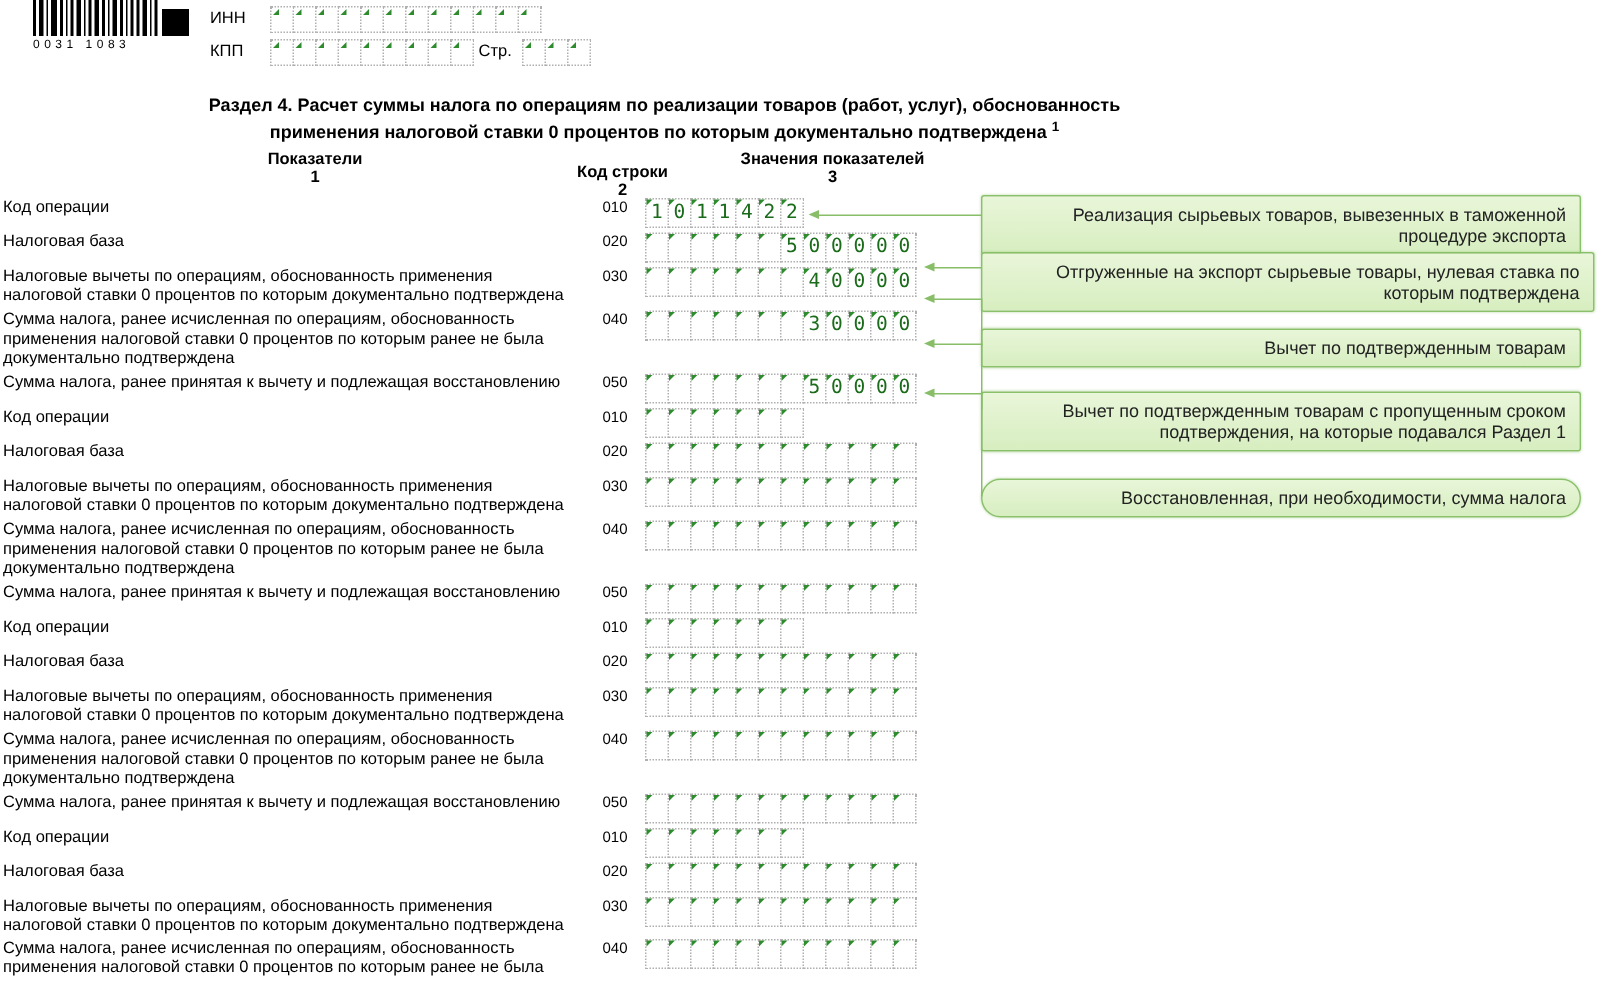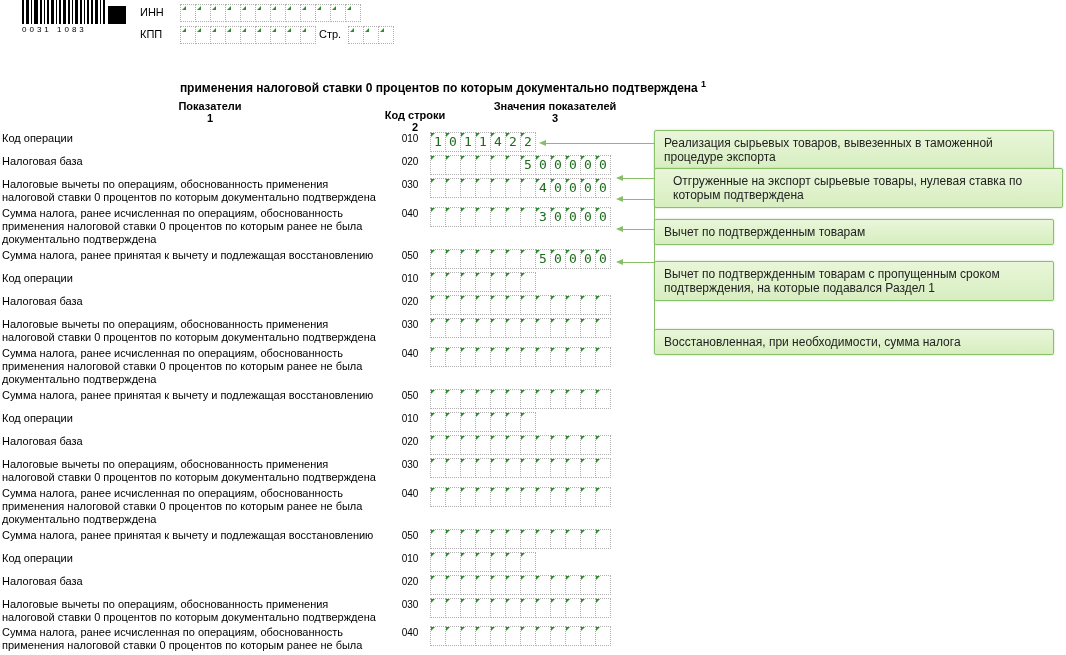--- a/index.html
+++ b/index.html
@@ -28,21 +28,21 @@
   .hdr-val{left:480px;top:100px;width:150px;}
   .rows{position:absolute;left:0;top:132px;width:640px;}
   .row{display:flex;align-items:flex-start;margin-bottom:3px;}
   .row .lbl{width:382px;padding-left:2px;padding-right:6px;font-size:11px;line-height:1.18;}
   .row .code{width:40px;text-align:center;font-size:10px;padding-top:1px;}
   .row .valwrap{position:relative;}
   .digits{display:flex;}
   .dcell{width:14px;height:18px;border:1px dotted #b0b0b0;border-left:none;position:relative;text-align:center;font:13px/18px monospace;color:#1a6b1a;}
   .dcell:first-child{border-left:1px dotted #b0b0b0;}
   .dcell .tk{position:absolute;left:0;top:0;width:0;height:0;border-left:0 solid transparent;border-right:4px solid transparent;border-top:4px solid #2e8b2e;}
-  .annot{position:absolute;left:654px;background:linear-gradient(#e9f6d9,#d7eec0);border:1px solid #8bc06b;border-radius:2px;padding:5px 9px;font-size:12px;text-align:left;color:#222;box-shadow:0 0 2px rgba(140,192,107,.6);width:380px;}
+  .annot{position:absolute;left:654px;background:linear-gradient(#e9f6d9,#d7eec0);border:1px solid #8bc06b;border-radius:2px;padding:5px 9px;font-size:12px;text-align:right;color:#222;box-shadow:0 0 2px rgba(140,192,107,.6);width:380px;}
   .arrow{position:absolute;height:1px;background:#87be67;}
   .arrow::before{content:"";position:absolute;left:-6px;top:-3px;width:0;height:0;border-top:3.5px solid transparent;border-bottom:3.5px solid transparent;border-right:7px solid #87be67;}
 </style>
 </head>
 <body>
 <div class="page">
 
   <div class="barcode">
     <div class="bars">
       <span style="width:2px;height:24px"></span>
@@ -148,21 +148,21 @@
       </div>
       <div class="cell">
         <div class="tick"></div>
       </div>
       <div class="cell">
         <div class="tick"></div>
       </div>
     </div>
 
   <div class="title">
-    <br>
+    <span>Раздел 4. Расчет суммы налога по операциям по реализации товаров (работ, услуг), обоснованность</span><br>
     <span>применения налоговой ставки 0 процентов по которым документально подтверждена </span><sup>1</sup>
   </div>
 
   <div class="hdr hdr-pokaz">
     <span>Показатели</span><br><span>1</span>
   </div>
   <div class="hdr hdr-kod">
     <span>Код строки</span><br><span>2</span>
   </div>
   <div class="hdr hdr-val">
@@ -898,19 +898,19 @@
       <div class="annot" style="top: 168px; padding-left: 18px;">Отгруженные на экспорт сырьевые товары, нулевая ставка по которым подтверждена</div>
       <div class="arrow" style="top: 178px; left: 622px; width: 32px;"></div>
       <div class="annot" style="top: 219px;">Вычет по подтвержденным  товарам</div>
       <div class="arrow" style="top: 199px; left: 622px; width: 32px;"></div>
       <div style="position: absolute; background: rgb(135, 190, 103); width: 1px; left: 654px; top: 199px; height: 32px;"></div>
       <div style="position: absolute; background: rgb(135, 190, 103); height: 1px; left: 654px; top: 231px; width: 0px;"></div>
       <div class="annot" style="top: 261px;">Вычет по подтвержденным  товарам с пропущенным сроком подтверждения, на которые подавался Раздел 1</div>
       <div class="arrow" style="top: 229px; left: 622px; width: 32px;"></div>
       <div style="position: absolute; background: rgb(135, 190, 103); width: 1px; left: 654px; top: 229px; height: 44px;"></div>
       <div style="position: absolute; background: rgb(135, 190, 103); height: 1px; left: 654px; top: 273px; width: 0px;"></div>
-      <div class="annot" style="top: 329px;">Восстановленная, при необходимости, сумма налога</div>
+      <div class="annot" style="top: 319px; border-radius: 13px;">Восстановленная, при необходимости, сумма налога</div>
       <div class="arrow" style="top: 262px; left: 622px; width: 32px;"></div>
       <div style="position: absolute; background: rgb(135, 190, 103); width: 1px; left: 654px; top: 262px; height: 69px;"></div>
       <div style="position: absolute; background: rgb(135, 190, 103); height: 1px; left: 654px; top: 331px; width: 0px;"></div>
     </div>
 
 </div>
 
 </body></html>

